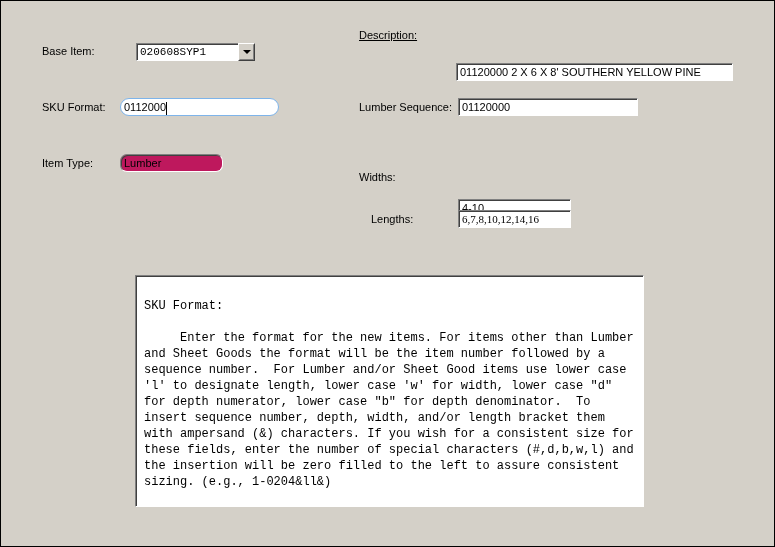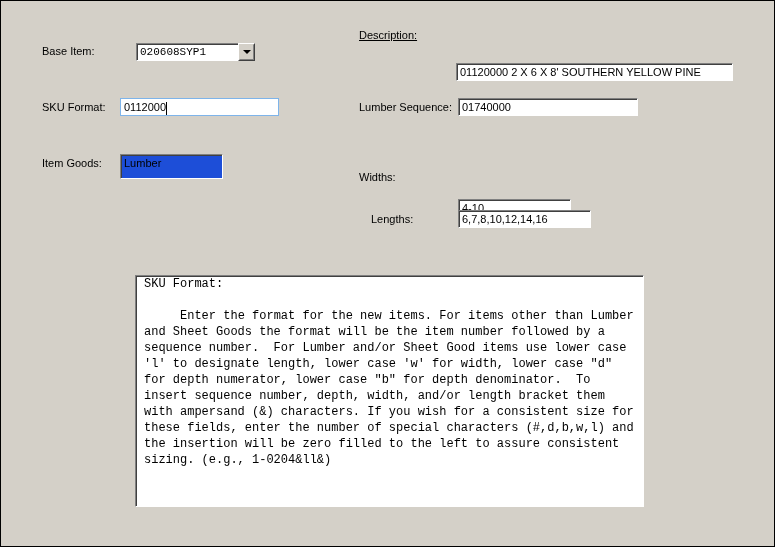--- a/index.html
+++ b/index.html
@@ -34,29 +34,30 @@
       padding: 2px 3px;
       font-family: Arial, sans-serif;
       height: 18px;
     }
     .input-field.focused {
       border: 1px solid #7eb4ea;
       box-shadow: none;
     }
     .readonly-field {
       position: absolute;
-      background: #1d4ed8;
+      background: #be185d;
       border-top: 1px solid #808080;
       border-left: 1px solid #808080;
       border-right: 1px solid #fff;
       border-bottom: 1px solid #fff;
       box-shadow: inset 1px 1px 0 #404040;
       font-size: 11px;
       padding: 2px 3px;
-      height: 25px;
+      height: 18px;
+      border-radius: 7px;
     }
     .combo-container {
       position: absolute;
       display: flex;
     }
     .combo-input {
       background: #fff;
       border-top: 1px solid #808080;
       border-left: 1px solid #808080;
       border-bottom: 1px solid #fff;
@@ -99,21 +100,21 @@
       border-top: 4px solid #000;
     }
     .help-text {
       position: absolute;
       background: #fff;
       border-top: 1px solid #808080;
       border-left: 1px solid #808080;
       border-right: 1px solid #fff;
       border-bottom: 1px solid #fff;
       box-shadow: inset 1px 1px 0 #404040;
-      padding: 0 8px;
+      padding: 22px 8px;
       font-family: "Courier New", monospace;
       font-size: 12px;
       line-height: 16px;
       white-space: pre-wrap;
     }
     .cursor {
       display: inline-block;
       width: 1px;
       height: 13px;
       background: #000;
@@ -130,29 +131,29 @@
     <div class="combo-button-inner">
       <div class="arrow-down"></div>
     </div>
   </div>
 </div>
 
 <div class="label" style="left:358px; top:28px;text-decoration:underline;">Description:</div>
 <div class="input-field" style="left:455px; top:42px; width:277px;margin-top:20px;">01120000 2 X 6 X 8' SOUTHERN YELLOW PINE</div>
 
 <div class="label" style="left:41px; top:100px;">SKU Format:</div>
-<div class="input-field focused" style="left:119px; top:97px; width:159px;"><span>0112000</span><span class="cursor"></span></div>
+<div class="input-field focused" style="left:119px; top:97px; width:159px;border-radius:9px;"><span>0112000</span><span class="cursor"></span></div>
 
 <div class="label" style="left:358px; top:100px;">Lumber Sequence:</div>
-<div class="input-field" style="left:457px; top:97px; width:180px;">01740000</div>
+<div class="input-field" style="left:457px; top:97px; width:180px;">01120000</div>
 
-<div class="label" style="left:41px; top:156px;">Item Goods:</div>
+<div class="label" style="left:41px; top:156px;">Item Type:</div>
 <div class="readonly-field" style="left:119px; top:153px; width:103px;">Lumber</div>
 
 <div class="label" style="left:358px; top:170px;">Widths:</div>
 <div class="input-field" style="left:457px; top:170px; width:113px;margin-top:28px;">4-10</div>
 
 <div class="label" style="left:358px; top:212px;margin-left:12px;">Lengths:</div>
-<div class="input-field" style="left:457px; top:209px; width:133px;">6,7,8,10,12,14,16</div>
+<div class="input-field" style="left:457px; top:209px; width:113px;font-family:Liberation Serif, serif;">6,7,8,10,12,14,16</div>
 
 <div class="help-text" style="left:134px; top:274px; width:509px; height:232px;"><span>SKU Format:</span>
 
 <span>     Enter the format for the new items. For items other than Lumber and Sheet Goods the format will be the item number followed by a sequence number.  For Lumber and/or Sheet Good items use lower case 'l' to designate length, lower case 'w' for width, lower case "d" for depth numerator, lower case "b" for depth denominator.  To insert sequence number, depth, width, and/or length bracket them with ampersand (&amp;) characters. If you wish for a consistent size for these fields, enter the number of special characters (#,d,b,w,l) and the insertion will be zero filled to the left to assure consistent sizing. (e.g., 1-0204&amp;ll&amp;)</span></div>
 
 </body></html>

